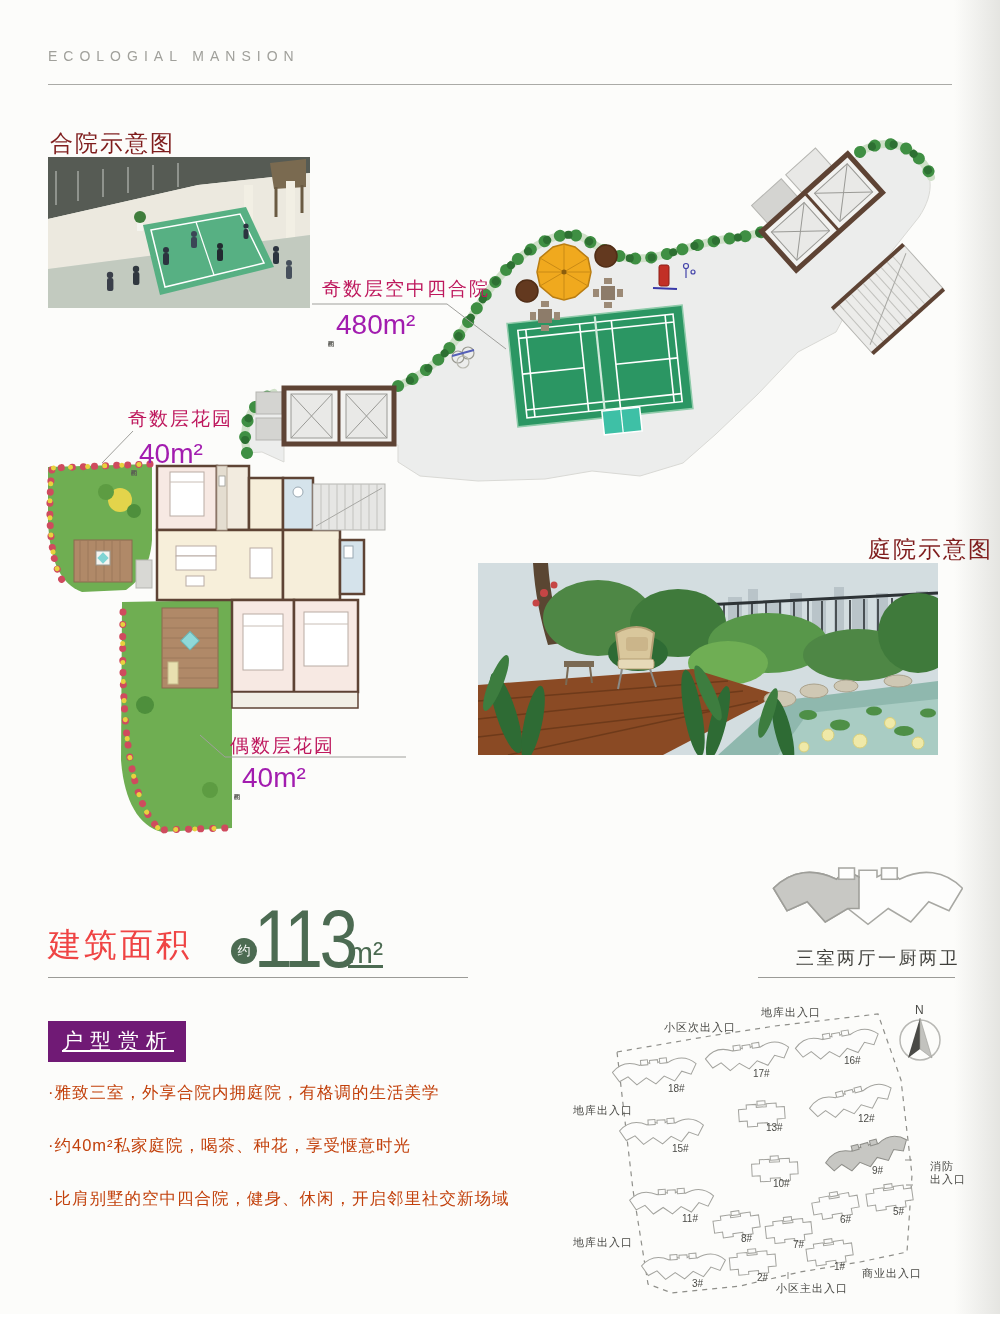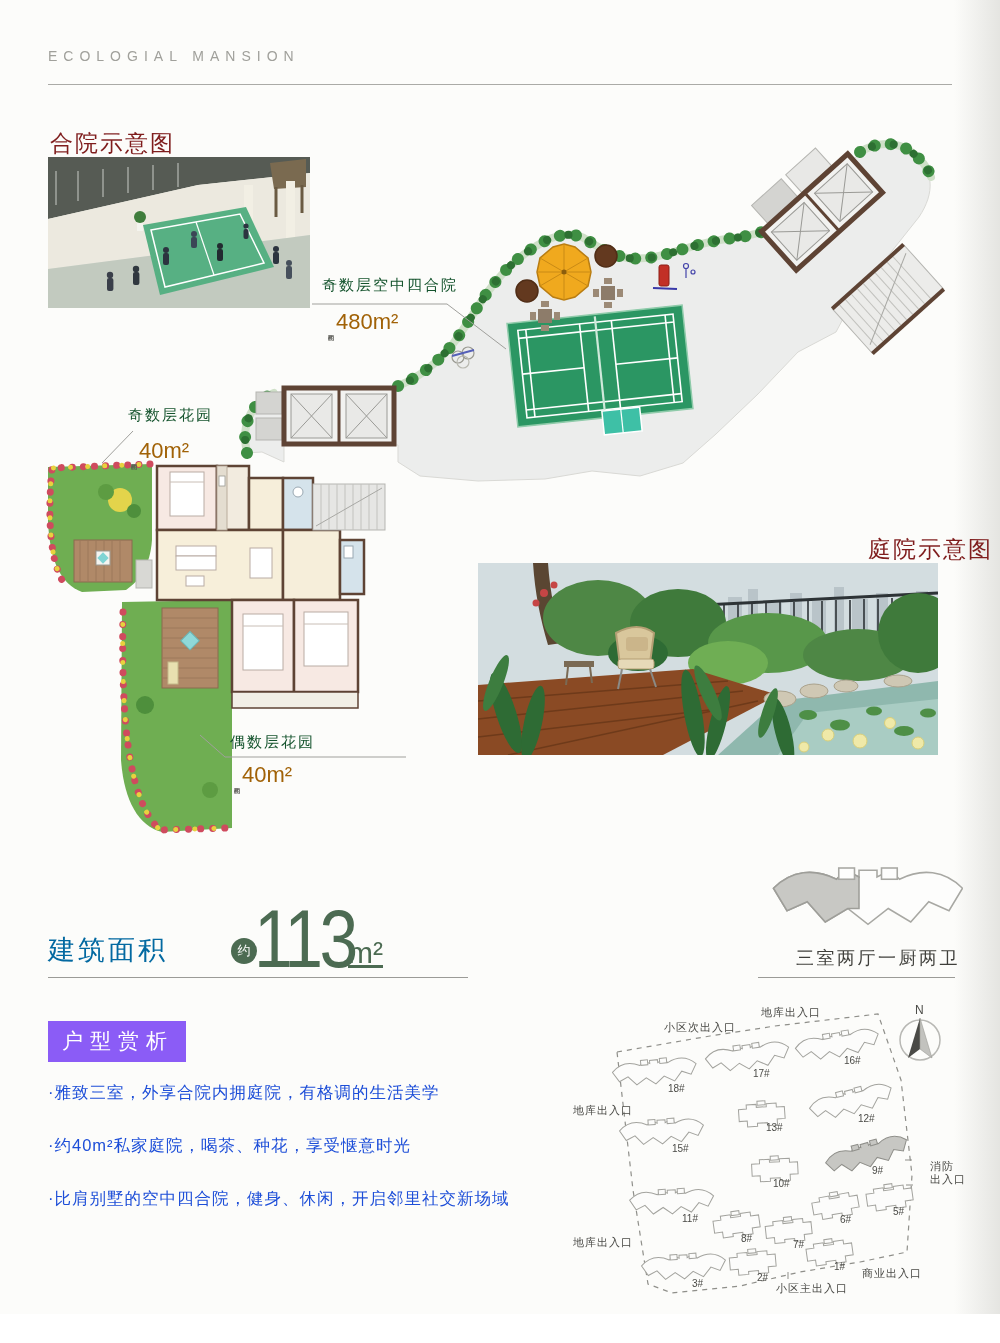--- a/index.html
+++ b/index.html
@@ -4,38 +4,38 @@
 <style>
   html,body{margin:0;padding:0;background:#ffffff;}
   .page{position:relative;width:1000px;height:1314px;background:#fcfcfa;overflow:hidden;
         font-family:"Liberation Sans",sans-serif;color:#3c3c38;}
   .edge-shade{position:absolute;top:0;right:0;width:46px;height:100%;
         background:linear-gradient(to right,rgba(175,175,168,0),rgba(175,175,168,.30));pointer-events:none;}
   .brand{position:absolute;left:48px;top:48px;font-size:14px;letter-spacing:6px;color:#a0a09b;}
   .header-line{position:absolute;left:48px;top:84px;width:904px;height:0;border-top:1.5px solid #aaaaa6;}
   .abs{position:absolute;}
   .photo-label{position:absolute;font-size:23px;color:#7f1d1d;letter-spacing:2px;}
-  .plan-label{position:absolute;font-size:15px;color:#14532d;letter-spacing:2px;}
+  .plan-label{position:absolute;font-size:19px;color:#be185d;letter-spacing:2px;}
   .area-row{position:absolute;display:flex;align-items:flex-end;gap:2px;}
   .area-prefix{writing-mode:vertical-rl;font-size:6px;line-height:1;color:#5a5a55;letter-spacing:0;padding-bottom:3px;}
-  .area-val{font-size:22px;color:#a16207;line-height:1;text-align:right;}
+  .area-val{font-size:28px;color:#a21caf;line-height:1;text-align:right;}
   .photo-frame{position:absolute;overflow:hidden;}
   .bigarea{position:absolute;left:48px;top:886px;width:480px;height:90px;}
-  .bigarea .cn{position:absolute;left:0;bottom:8px;font-size:27px;color:#0369a1;letter-spacing:3px;}
+  .bigarea .cn{position:absolute;left:0;bottom:8px;font-size:33px;color:#ef4444;letter-spacing:3px;}
   .approx-circle{position:absolute;left:183px;bottom:12px;width:26px;height:26px;border-radius:50%;
         background:#4c6b52;color:#fff;font-size:13px;display:flex;align-items:center;justify-content:center;}
   .bignum{position:absolute;left:206px;bottom:-4px;font-size:82px;color:#4c6b52;
         transform:scaleX(.85);transform-origin:left bottom;letter-spacing:-4px;line-height:1;}
   .bigunit{position:absolute;left:300px;bottom:6px;font-size:30px;color:#4c6b52;text-decoration:underline;}
   .rule{position:absolute;height:0;border-top:1px solid #9b9b97;}
   .rooms-text{position:absolute;left:796px;top:946px;font-size:18px;letter-spacing:2.5px;color:#3f3f3b;font-family:Liberation Serif, serif;}
-  .badge{position:absolute;left:48px;top:1021px;background:#8b5cf6;color:#ffffff;
-        font-size:21px;letter-spacing:7px;padding:6px 12px 7px 14px;}
+  .badge{position:absolute;left:48px;top:1021px;background:#701a75;color:#ffffff;
+        font-size:21px;letter-spacing:7px;padding:6px 12px 7px 14px;text-decoration:underline;}
   .bullets{position:absolute;left:48px;top:1082px;width:480px;}
-  .bullets p{margin:0 0 31px 0;font-size:16.5px;color:#1d4ed8;letter-spacing:1px;}
+  .bullets p{margin:0 0 31px 0;font-size:16.5px;color:#c2410c;letter-spacing:1px;}
   svg text{font-family:"Liberation Sans",sans-serif;}
   .bldg{fill:#fcfcfb;stroke:#a3a39e;stroke-width:1;}
   .bldg.hl{fill:#c7c7c3;stroke:#8f8f8a;}
   .bldg-num{font-size:10px;fill:#4a4a46;}
   .ent-label{font-size:11px;fill:#4a4a46;letter-spacing:1px;}
   .kp-outline{fill:#fdfdfc;stroke:#a8a8a3;stroke-width:.7;}
 </style>
 </head>
 <body>
 

